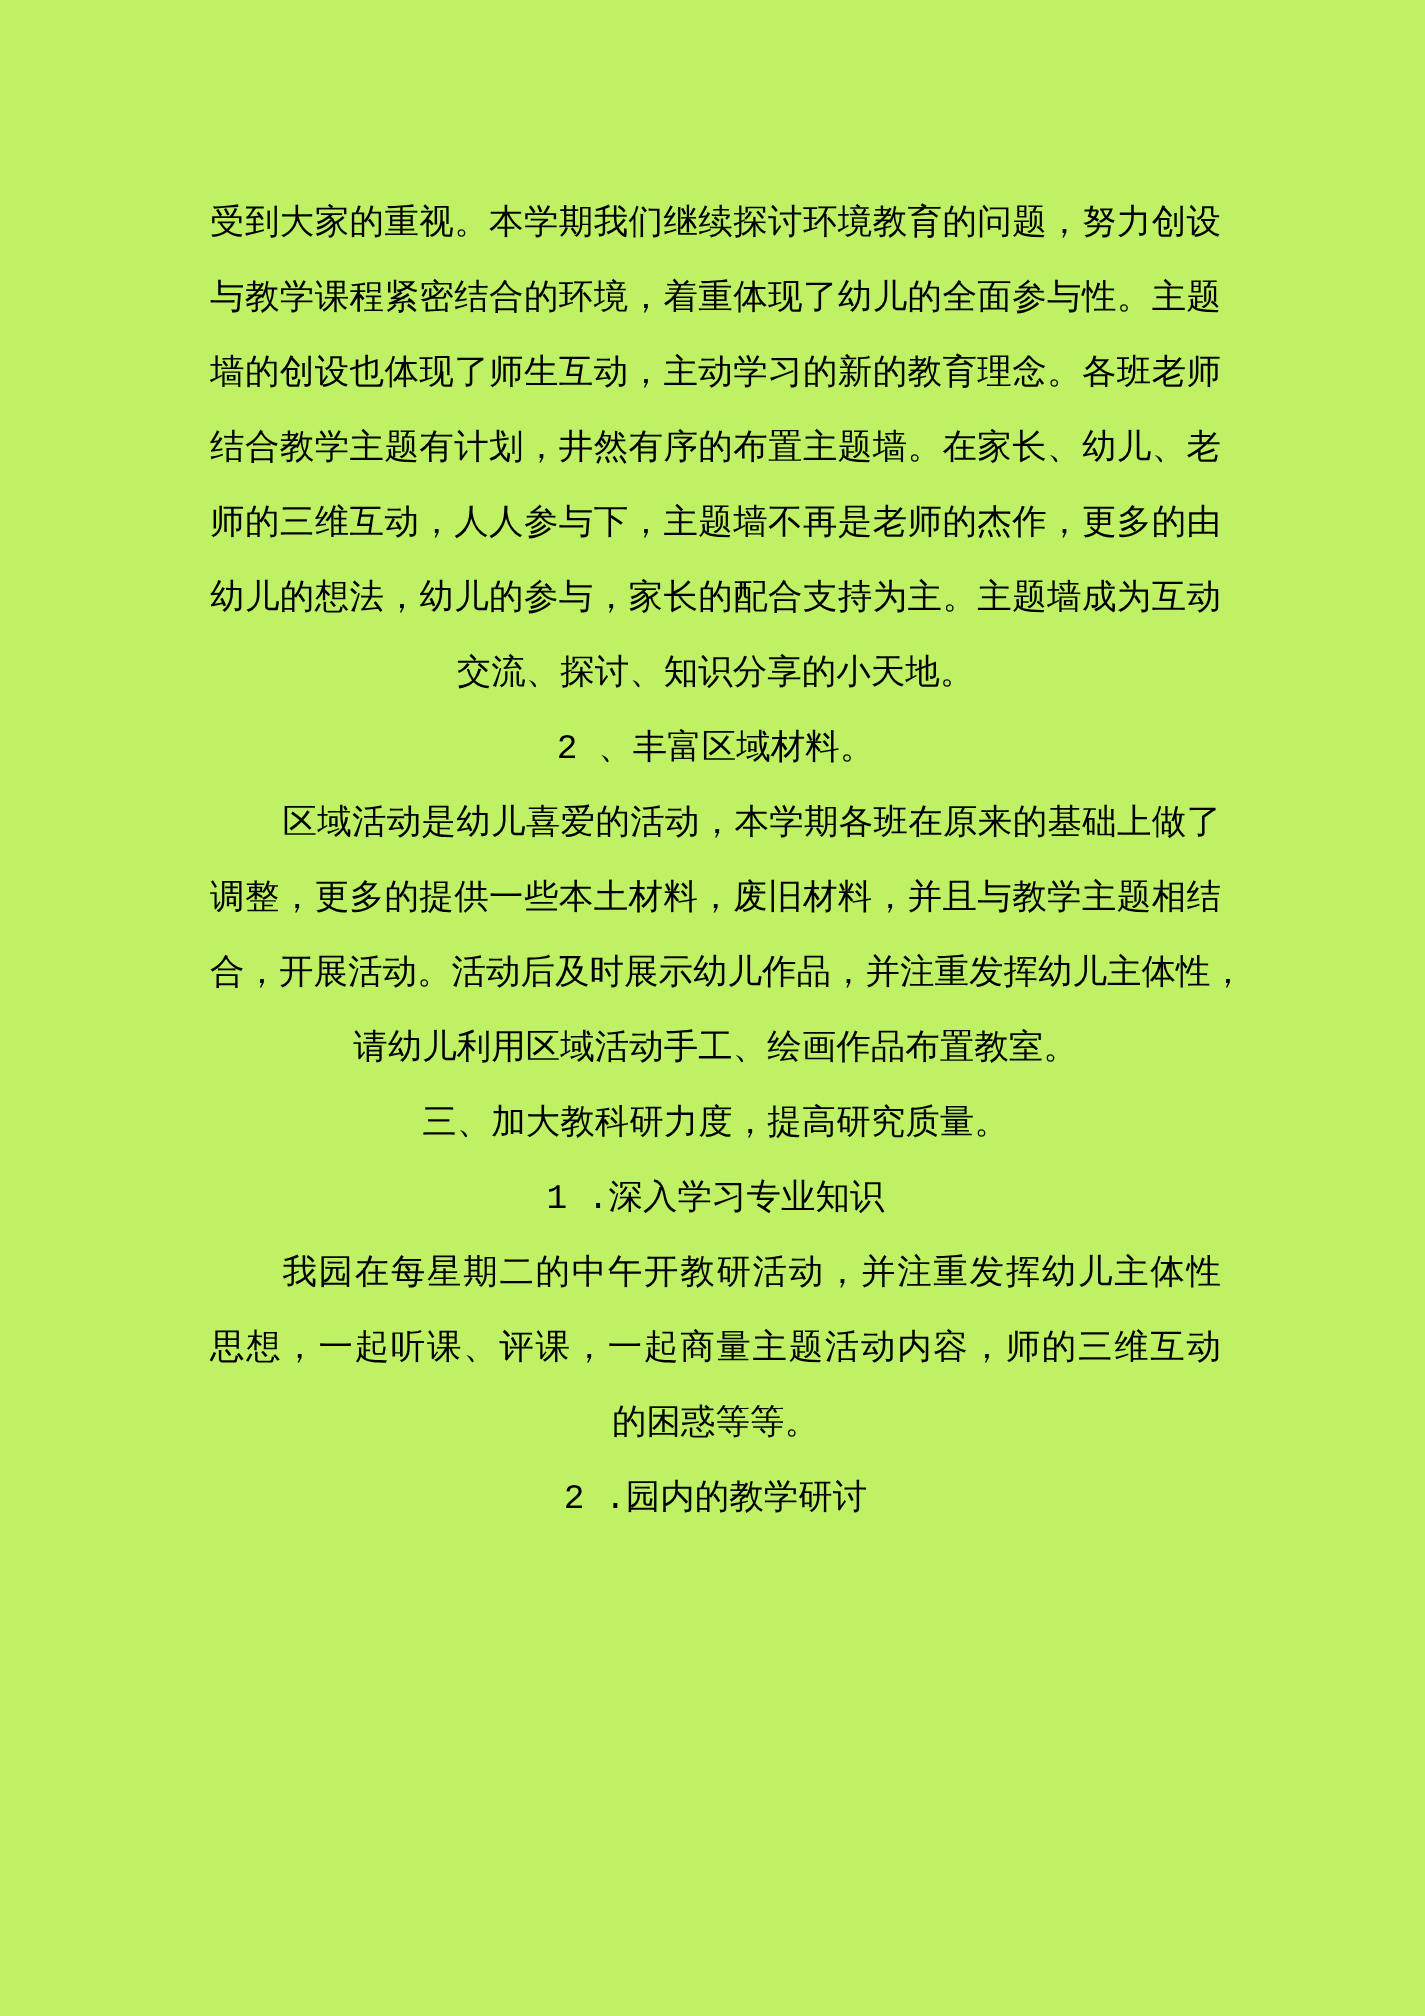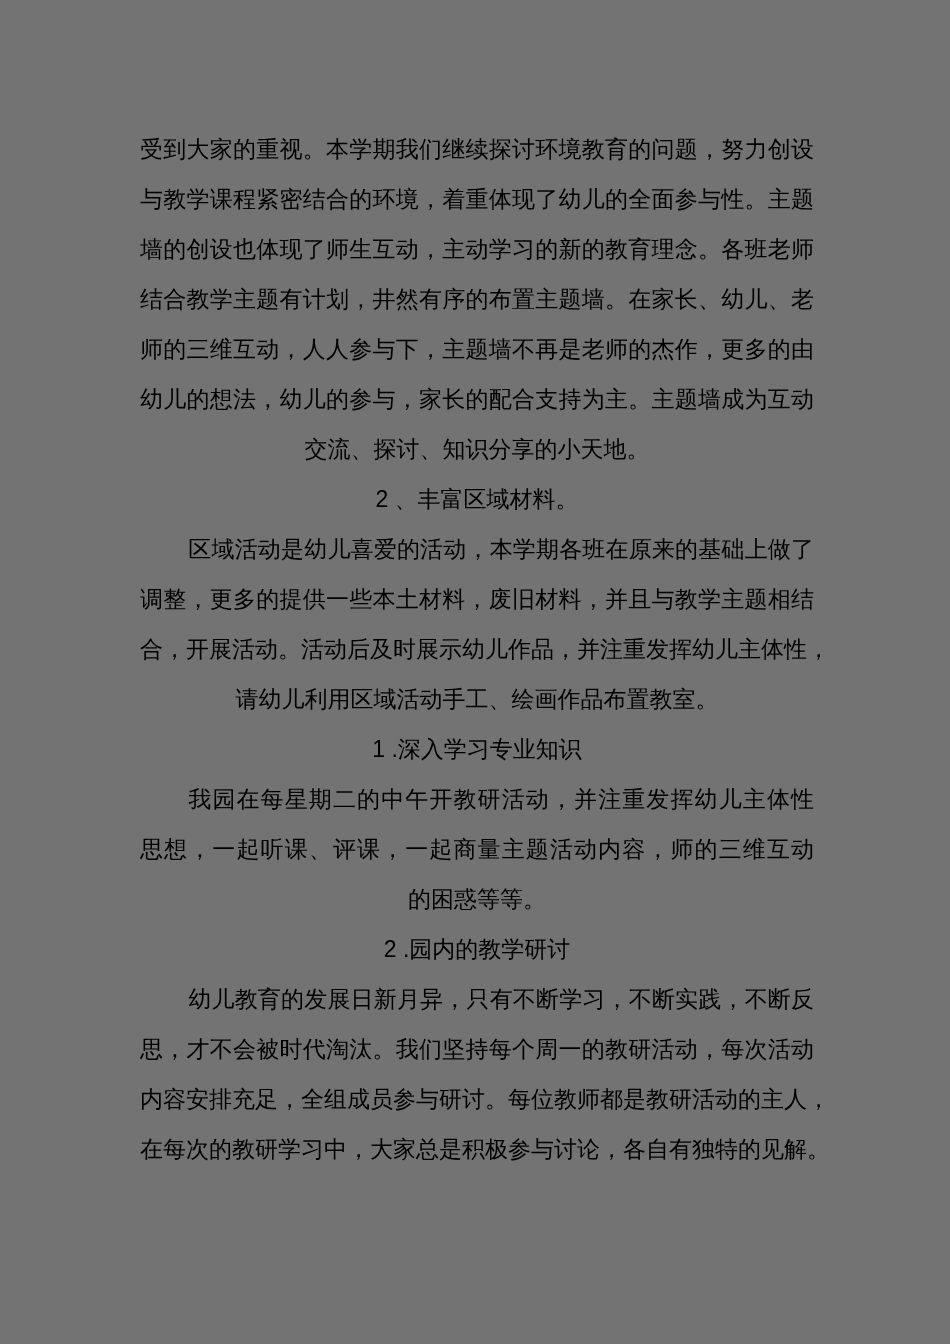--- a/index.html
+++ b/index.html
@@ -4,23 +4,23 @@
 <style>
   html, body {
     margin: 0;
     padding: 0;
     background: #ffffff;
   }
   .page {
     position: relative;
     width: 950px;
     height: 1344px;
-    background: #737373;
+    background: #bef264;
     overflow: hidden;
-    font-family: Liberation Sans, sans-serif;
+    font-family: Liberation Mono, monospace;
     color: #000000;
   }
   .text-block {
     position: absolute;
     left: 140px;
     top: 124px;
     width: 674px;
     font-size: 23px;
     line-height: 50px;
     color: #000000;
@@ -61,30 +61,27 @@
       <div class="paragraph">
         <div class="line">2 、丰富区域材料。</div>
       </div>
       <div class="paragraph">
         <div class="line justified indented">区域活动是幼儿喜爱的活动，本学期各班在原来的基础上做了</div>
         <div class="line justified">调整，更多的提供一些本土材料，废旧材料，并且与教学主题相结</div>
         <div class="line justified">合，开展活动。活动后及时展示幼儿作品，并注重发挥幼儿主体性，</div>
         <div class="line">请幼儿利用区域活动手工、绘画作品布置教室。</div>
       </div>
       <div class="paragraph">
+        <div class="line">三、加大教科研力度，提高研究质量。</div>
+      </div>
+      <div class="paragraph">
         <div class="line">1 .深入学习专业知识</div>
       </div>
       <div class="paragraph">
         <div class="line justified indented">我园在每星期二的中午开教研活动，并注重发挥幼儿主体性</div>
         <div class="line justified">思想，一起听课、评课，一起商量主题活动内容，师的三维互动</div>
         <div class="line">的困惑等等。</div>
       </div>
       <div class="paragraph">
         <div class="line">2 .园内的教学研讨</div>
       </div>
-      <div class="paragraph">
-        <div class="line justified indented">幼儿教育的发展日新月异，只有不断学习，不断实践，不断反</div>
-        <div class="line justified">思，才不会被时代淘汰。我们坚持每个周一的教研活动，每次活动</div>
-        <div class="line justified">内容安排充足，全组成员参与研讨。每位教师都是教研活动的主人，</div>
-        <div class="line">在每次的教研学习中，大家总是积极参与讨论，各自有独特的见解。</div>
-      </div>
     </div>
 </div>
 
 </body></html>

